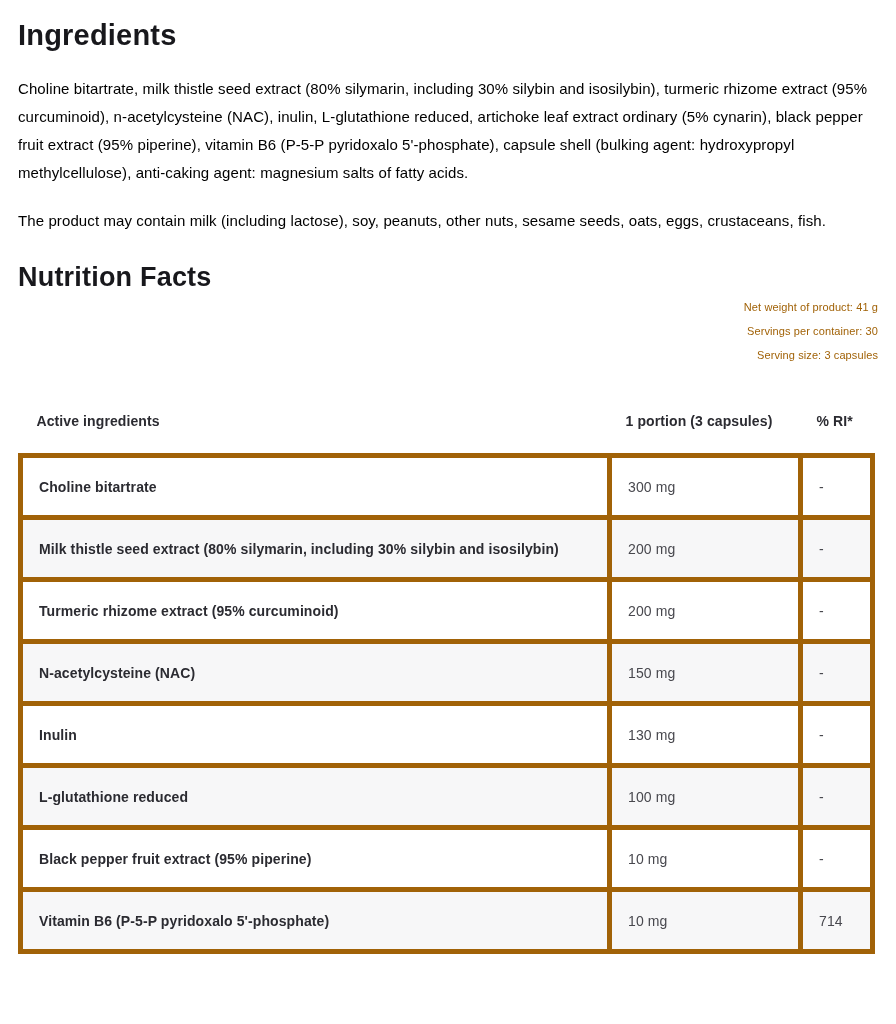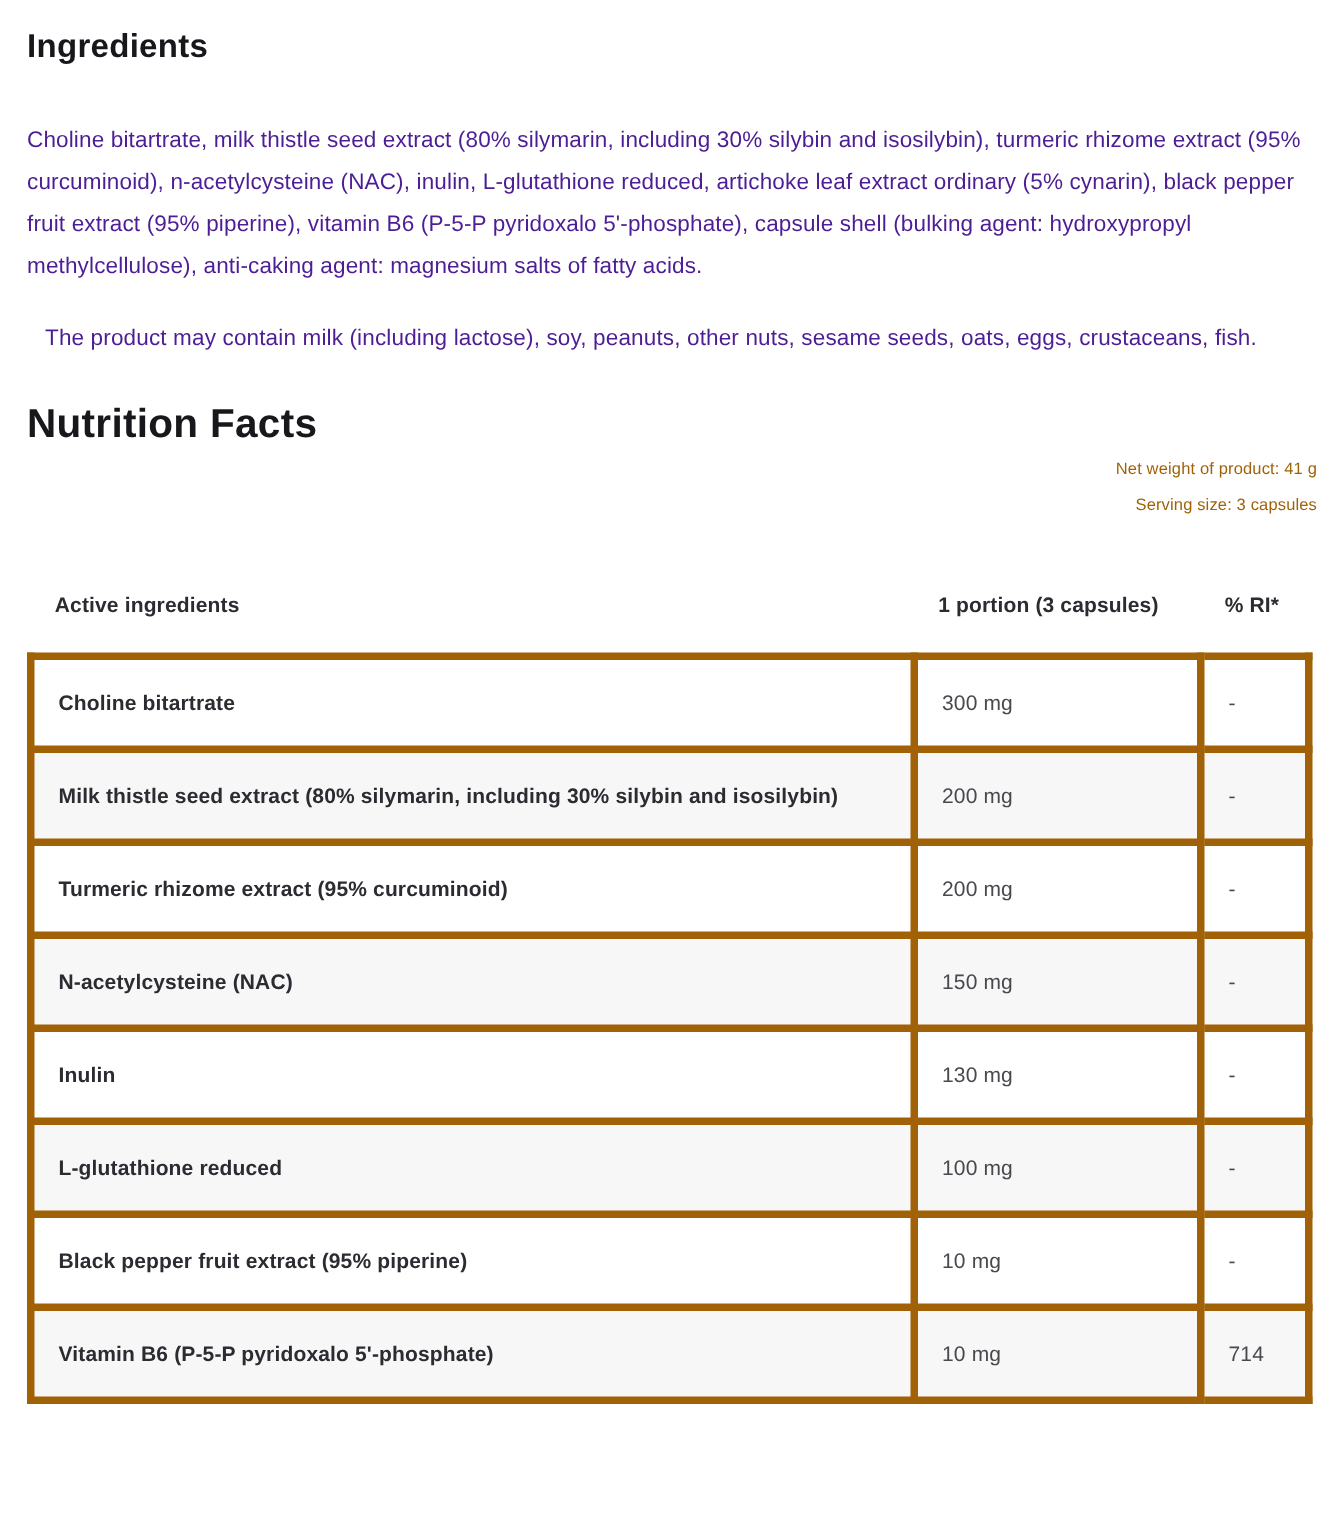--- a/index.html
+++ b/index.html
@@ -10,41 +10,41 @@
   }
   .page {
     width: 896px;
     height: 1024px;
     box-sizing: border-box;
     padding: 18px 18px 0 18px;
     background: #ffffff;
     overflow: hidden;
   }
   .section-title {
-    font-size: 22px;
+    font-size: 29px;
     font-weight: 700;
     color: #18181c;
     letter-spacing: 0.2px;
-    margin: 0 0 36px 0;
+    margin: 0 0 22px 0;
     line-height: 1.2;
   }
   .section-title.large {
     font-size: 27px;
     margin: 26px 0 2px 0;
   }
   .body-text {
     font-size: 15px;
-    color: #4c1d95;
+    color: #000000;
     line-height: 28px;
     letter-spacing: 0.1px;
     margin: 0 0 20px 0;
     max-width: 860px;
   }
   .allergen-text {
-    margin: 0 0 6px 12px;
+    margin: 0 0 6px 0;
   }
   .serving-info p {
     font-size: 11px;
     color: #a16207;
     letter-spacing: 0.1px;
     line-height: 24px;
     margin: 0;
     text-align: right;
   }
   table.nutrition-table {
@@ -92,20 +92,21 @@
   <h2 class="section-title">Ingredients</h2>
 
   <p class="body-text">Choline bitartrate, milk thistle seed extract (80% silymarin, including 30% silybin and isosilybin), turmeric rhizome extract (95% curcuminoid), n-acetylcysteine (NAC), inulin, L-glutathione reduced, artichoke leaf extract ordinary (5% cynarin), black pepper fruit extract (95% piperine), vitamin B6 (P-5-P pyridoxalo 5'-phosphate), capsule shell (bulking agent: hydroxypropyl methylcellulose), anti-caking agent: magnesium salts of fatty acids.</p>
 
   <p class="body-text allergen-text">The product may contain milk (including lactose), soy, peanuts, other nuts, sesame seeds, oats, eggs, crustaceans, fish.</p>
 
   <h2 class="section-title large">Nutrition Facts</h2>
 
   <div class="serving-info">
     <p>Net weight of product: 41 g</p>
+    <p>Servings per container: 30</p>
     <p>Serving size: 3 capsules</p>
   </div>
 
   <table class="nutrition-table">
     <colgroup>
       <col style="width:589px">
       <col style="width:191px">
       <col style="width:72px">
     </colgroup>
     <thead>

